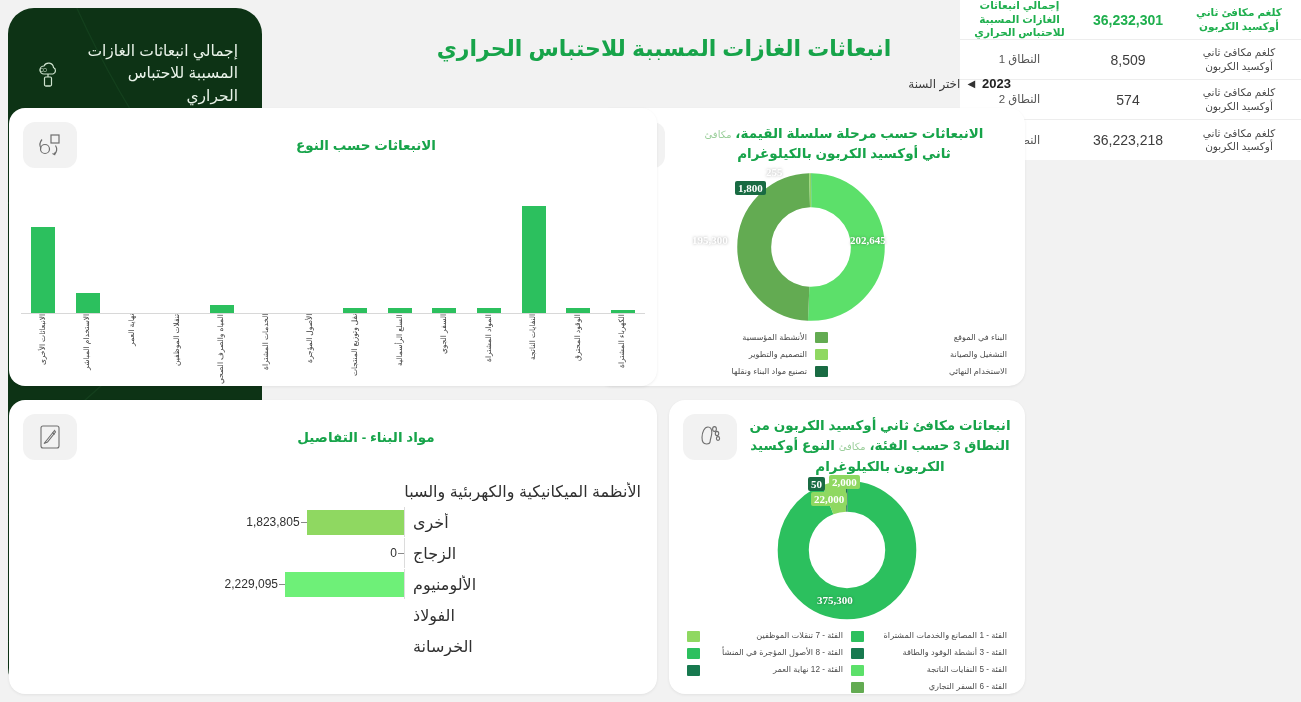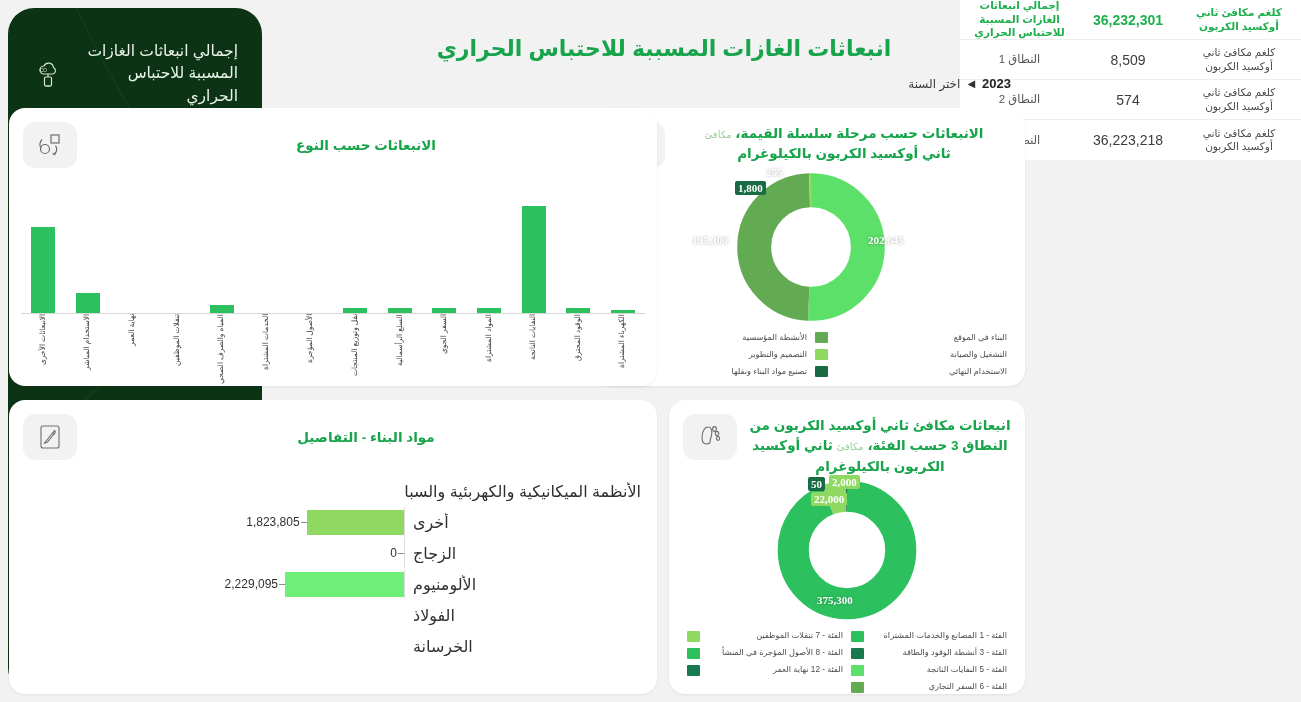--- a/index.html
+++ b/index.html
@@ -297,21 +297,21 @@
 
         <circle cx="21" cy="21" r="15.9" fill="transparent" stroke="#63ab52" stroke-width="9.5" stroke-dasharray="48.8 51.2" stroke-dashoffset="-25.6"></circle>
 
         <circle cx="21" cy="21" r="15.9" fill="transparent" stroke="#8fd861" stroke-width="9.5" stroke-dasharray="0.45 99.55" stroke-dashoffset="-74.4"></circle>
 
         <circle cx="21" cy="21" r="15.9" fill="transparent" stroke="#2cc05e" stroke-width="9.5" stroke-dasharray="0.15 99.85" stroke-dashoffset="-74.85"></circle>
       </svg>
       <div class="donut-labels">
         <span class="d-lbl" style="left:169px; top:-6px;">255</span>
         <span class="d-lbl boxed" style="left:138px; top:9px;">1,800</span>
-        <span class="d-lbl" style="left:253px; top:62px;margin-left:18px;">202,645</span>
+        <span class="d-lbl" style="left:253px; top:62px;">202,645</span>
         <span class="d-lbl" style="left:95px; top:62px;">195,300</span>
       </div>
     </div>
 
     <div class="legend">
       <div class="lg-item">
         <span class="lg-tx">البناء في الموقع</span>
         <span class="lg-sw" style="background:#63ab52"></span>
       </div>
       <div class="lg-item">
@@ -443,21 +443,21 @@
         </div>
     </div>
   </section>
 
   <section class="card" id="card-scope3">
     <div class="card-head">
       <div class="card-title">
         <span>انبعاثات مكافئ ثاني أوكسيد الكربون من</span><br>
         <span>النطاق 3 حسب الفئة،</span>
         <span class="unit">مكافئ</span>
-        <span>ثاني أوكسيد</span><br>
+        <span>النوع أوكسيد</span><br>
         <span>الكربون بالكيلوغرام</span>
       </div>
       <div class="card-badge">
         <svg width="26" height="30" viewBox="0 0 26 30" fill="none" stroke="#6e6e6e" stroke-width="1.1">
           <path d="M9.5 22c-3 0-4.5-2.5-4.5-6.5C5 10 7.5 5 11 5c2.6 0 3.8 2.4 3.8 5.6 0 3.6-1.6 6.4-1.6 8.4 0 1.8-1 3-3.7 3z"></path>
           <ellipse cx="17.5" cy="7" rx="1.9" ry="2.4"></ellipse>
           <ellipse cx="20" cy="11.5" rx="1.7" ry="2.1"></ellipse>
           <ellipse cx="21" cy="16.5" rx="1.6" ry="1.9"></ellipse>
         </svg>
       </div>

